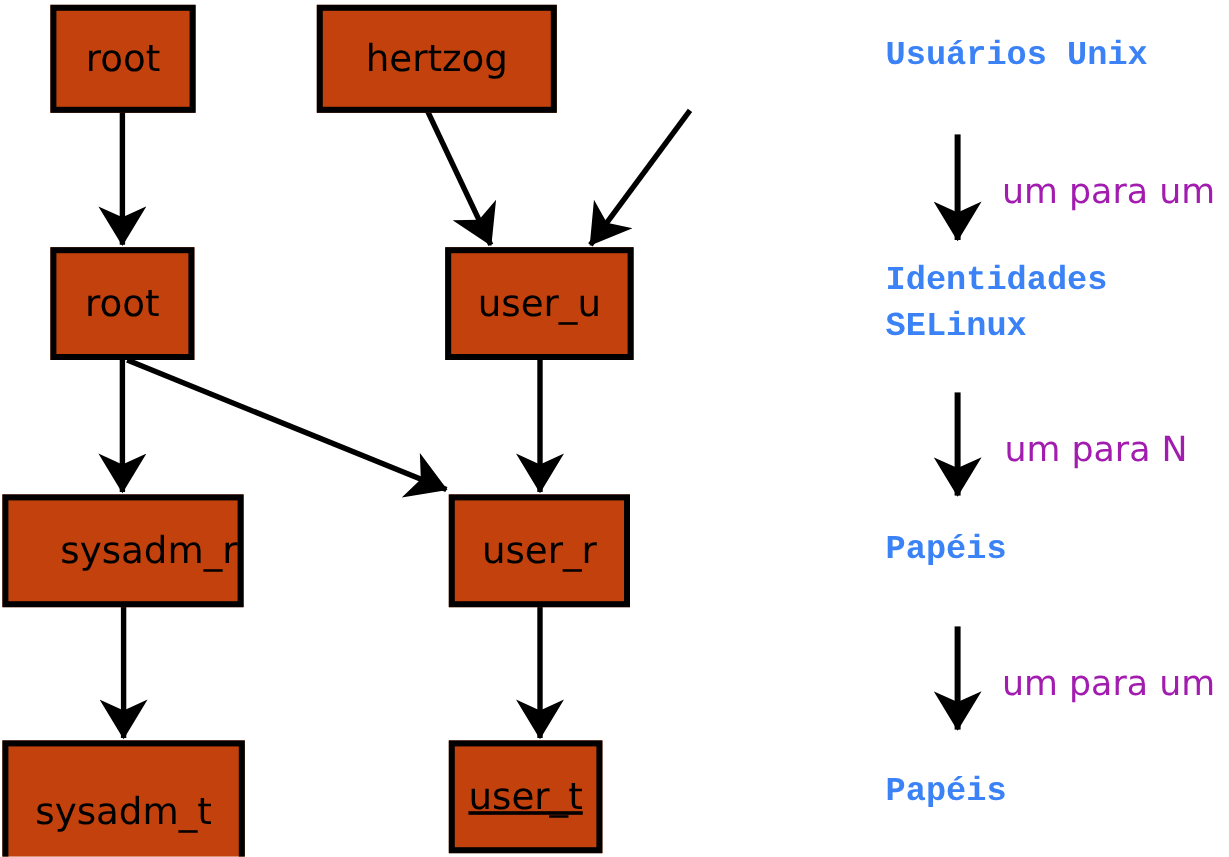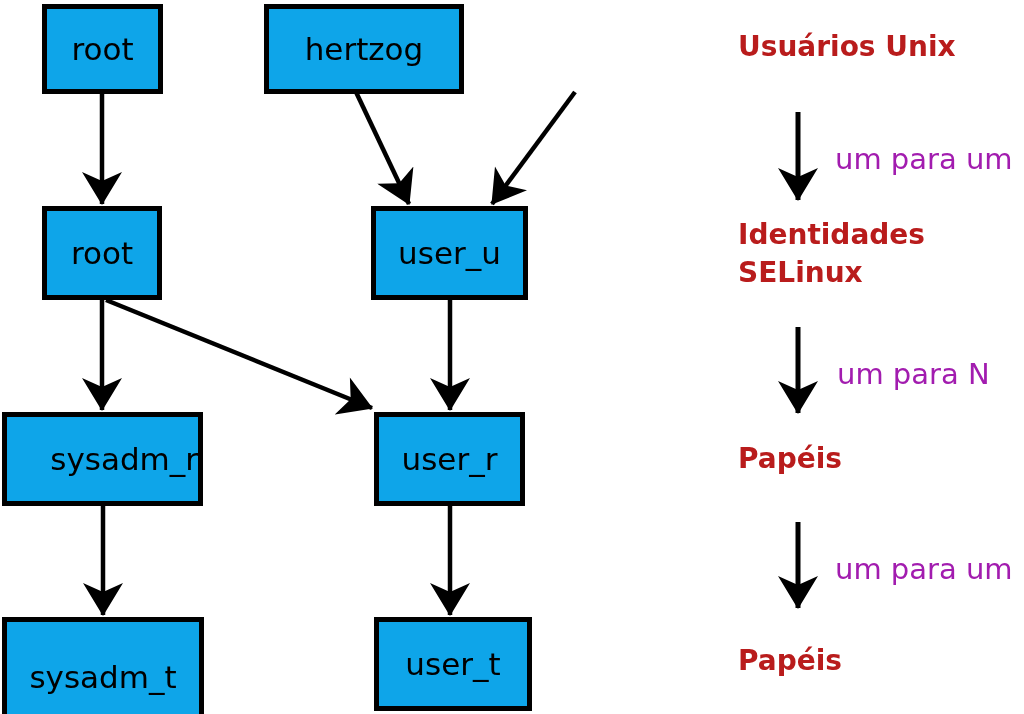--- a/index.html
+++ b/index.html
@@ -19,54 +19,55 @@
     position: absolute;
     left: 0;
     top: 0;
     width: 1024px;
     height: 714px;
   }
   .node {
     position: absolute;
     box-sizing: border-box;
     border: 5px solid #000000;
-    background: #0ea5e9;
+    background: #c2410c;
     display: flex;
     align-items: center;
     justify-content: center;
     font-size: 31px;
     color: #000000;
     white-space: nowrap;
     line-height: 1;
   }
   .side-label {
     position: absolute;
     font-weight: bold;
     font-size: 28px;
-    color: #b91c1c;
+    color: #3b82f6;
     line-height: 38px;
     white-space: normal;
+    font-family: Liberation Mono, monospace;
   }
   .map-label {
     position: absolute;
     font-size: 29px;
     color: #a21caf;
     line-height: 1;
     white-space: nowrap;
   }
   
   #n-root-unix    { left: 42px;  top: 4px;   width: 121px; height: 90px; }
   #n-hertzog      { left: 264px; top: 4px;   width: 200px; height: 90px; }
   #n-lolando      { left: 487px; top: 4px;   width: 179px; height: 90px; }
   #n-root-selinux { left: 42px;  top: 206px; width: 120px; height: 94px; }
   #n-user-u       { left: 371px; top: 206px; width: 157px; height: 94px; }
   #n-sysadm-r     { left: 2px;   top: 412px; width: 201px; height: 94px; justify-content: flex-end; }
   #n-user-r       { left: 374px; top: 412px; width: 151px; height: 94px; }
   #n-sysadm-t     { left: 2px;   top: 617px; width: 202px; height: 120px; }
-  #n-user-t       { left: 374px; top: 617px; width: 158px; height: 94px; }
+  #n-user-t       { left: 374px; top: 617px; width: 128px; height: 94px; text-decoration: underline; }
 
   #lbl-usuarios    { left: 738px; top: 28px;  width: 280px; }
   #lbl-identidades { left: 738px; top: 216px; width: 205px; }
   #lbl-papeis      { left: 738px; top: 440px; width: 280px; }
   #lbl-dominio     { left: 738px; top: 642px; width: 280px; }
 
   #map-1 { left: 835px; top: 145px; }
   #map-2 { left: 837px; top: 360px; }
   #map-3 { left: 835px; top: 555px; }
 </style>

